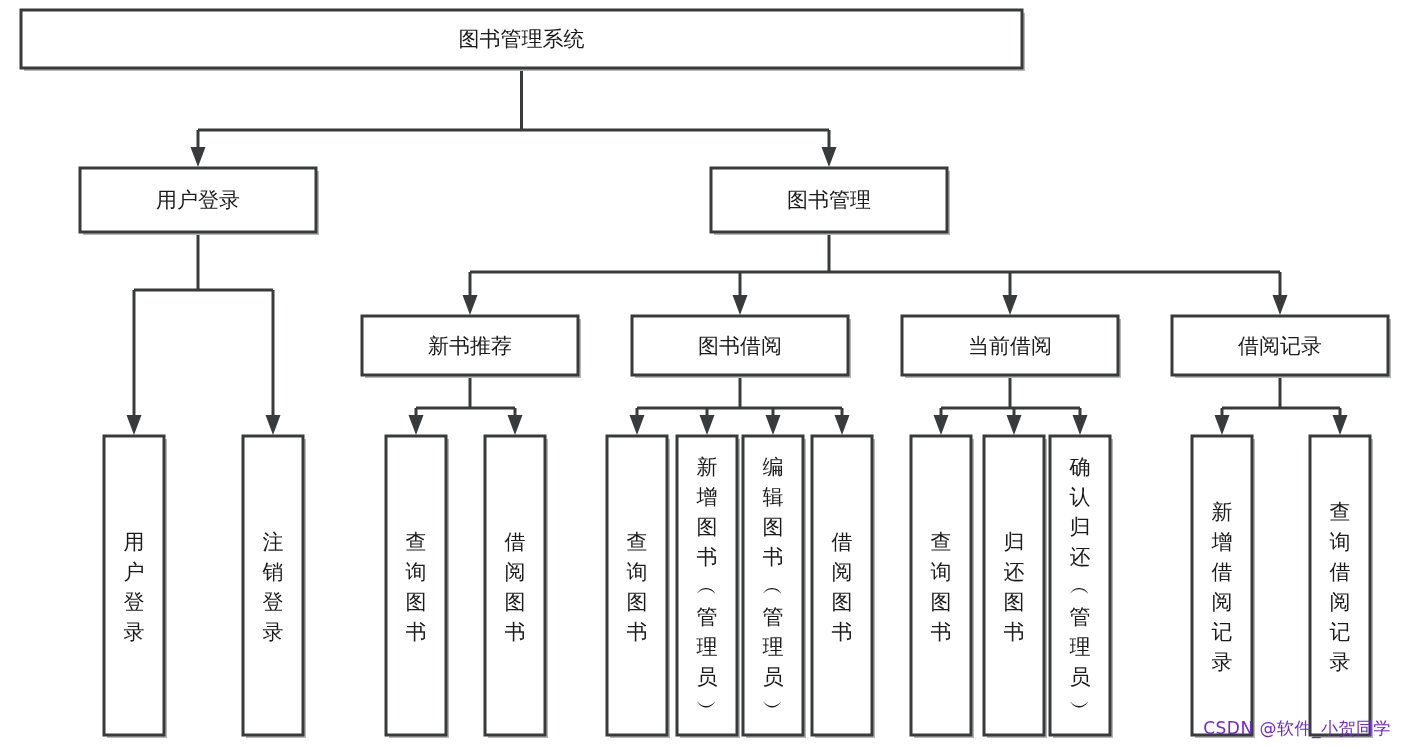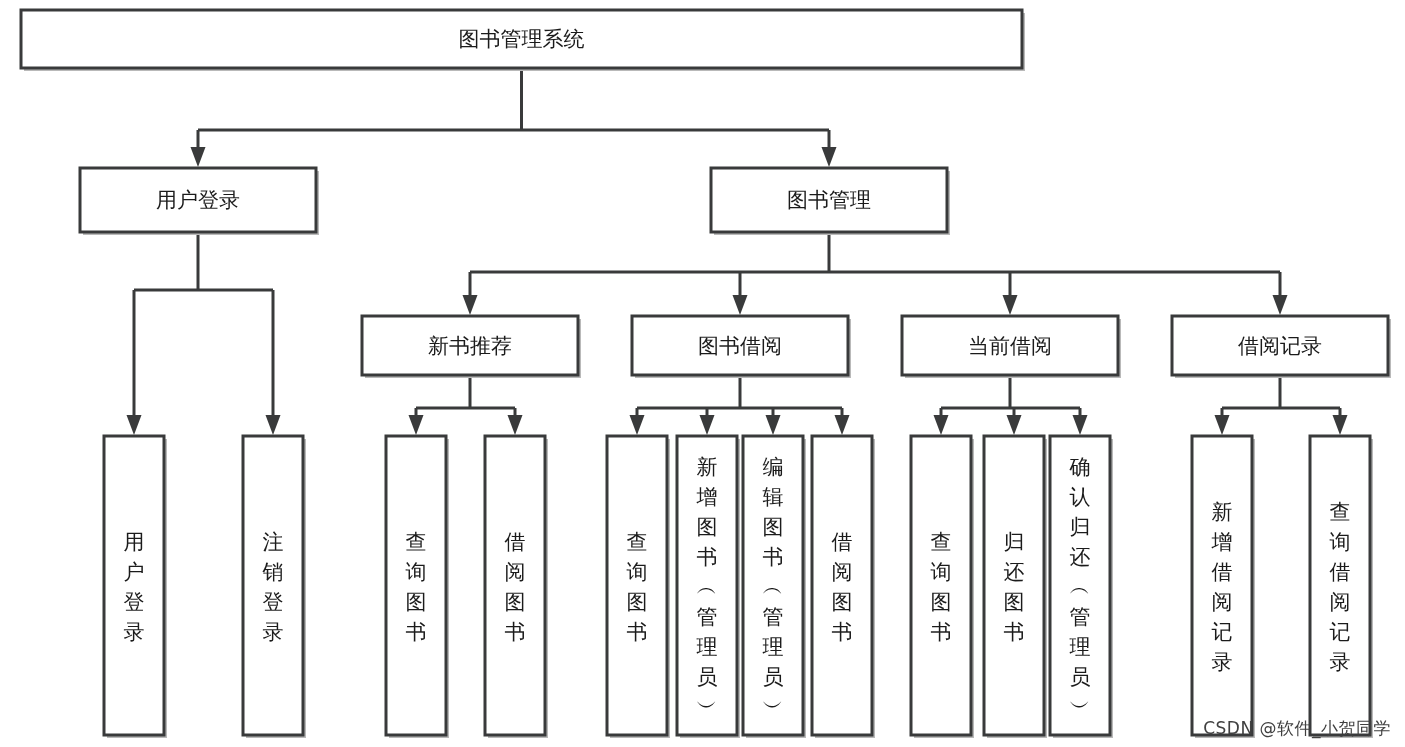--- a/index.html
+++ b/index.html
@@ -56,21 +56,21 @@
     font-family: "DejaVu Sans", "Liberation Sans", sans-serif;
     font-size: 21px;
     text-anchor: middle;
   }
   .watermark {
     position: absolute;
     right: 14px;
     bottom: 4px;
     font-family: "DejaVu Sans", "Liberation Sans", sans-serif;
     font-size: 17px;
-    color: #404040;
+    color: #6d28d9;
     letter-spacing: 0.5px;
     white-space: nowrap;
     pointer-events: none;
   }
 </style>
 </head>
 <body>
 
 <div id="diagram-root">
   <svg id="tree-svg" viewBox="0 0 1405 747" xmlns="http://www.w3.org/2000/svg">

